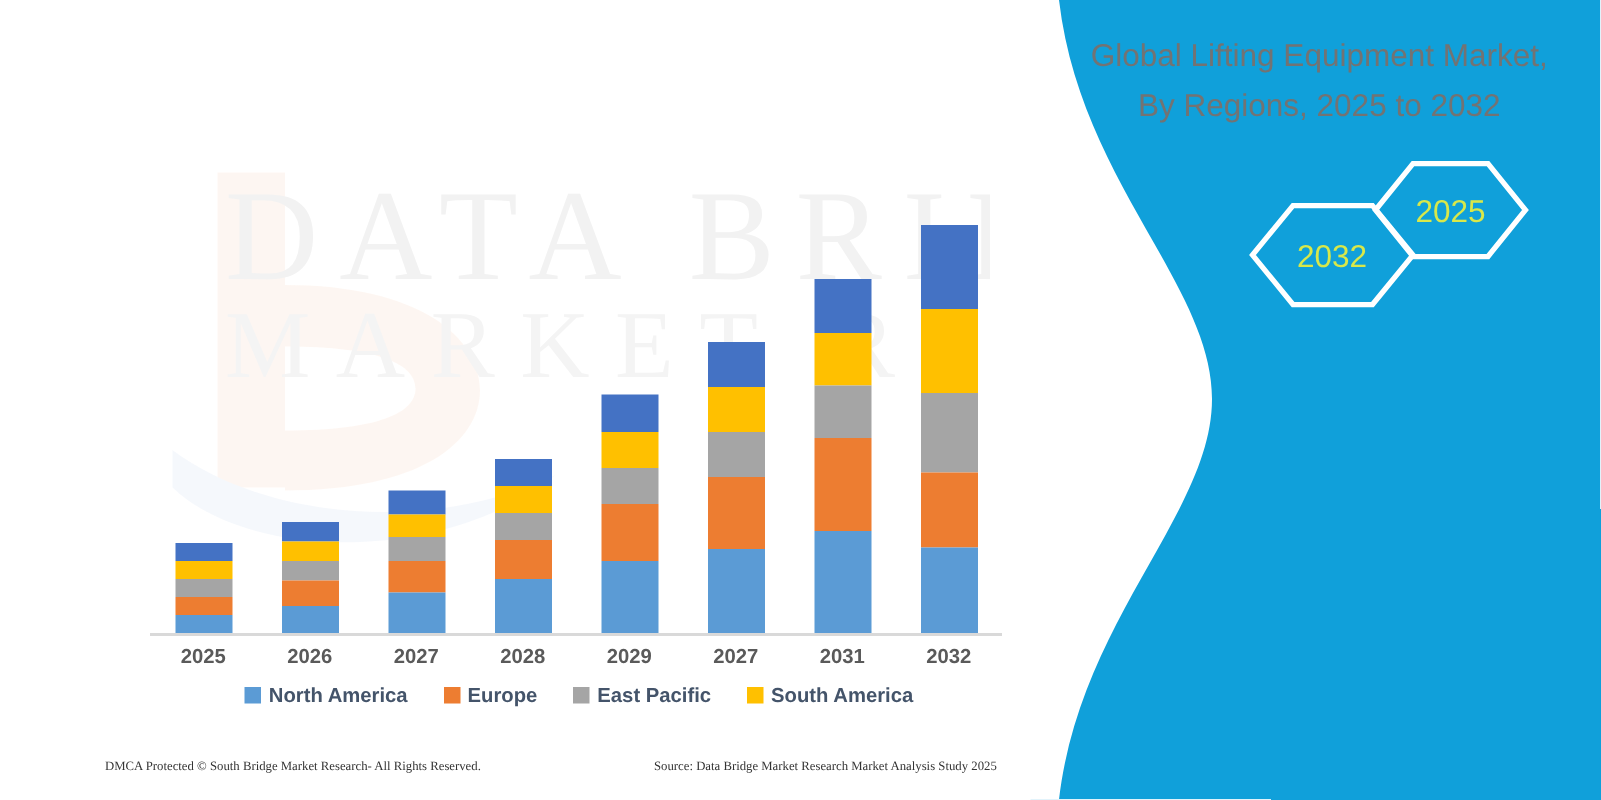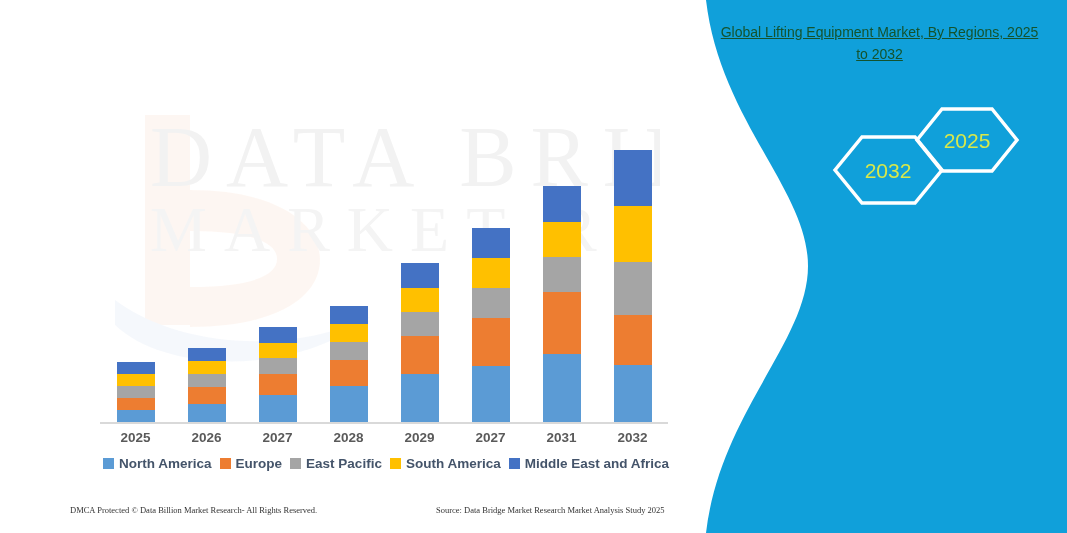--- a/index.html
+++ b/index.html
@@ -49,37 +49,37 @@
   .bars { position:absolute; left:100px; top:115px; width:568px; height:307px;
           display:flex; align-items:flex-end; justify-content:space-around; z-index:4; }
   .bar-col { width:66px; display:flex; flex-direction:column; justify-content:flex-end; height:100%; }
   .seg { width:38px; margin:0 auto; }
 
   .x-labels { position:absolute; left:100px; top:430px; width:568px;
               display:flex; justify-content:space-around; z-index:4; }
   .x-label { width:66px; text-align:center; font-size:13.5px; font-weight:bold; color:#5a5a5a; }
 
   .legend { position:absolute; left:100px; top:456px; width:572px;
-            display:flex; justify-content:center; align-items:flex-end; gap:8px; z-index:4; }
+            display:flex; justify-content:center; align-items:flex-end; gap:24px; z-index:4; }
   .legend-item { display:flex; align-items:center; gap:5px; }
   .swatch { width:11px; height:11px; display:inline-block; }
   .legend-label { font-size:13.5px; font-weight:bold; color:#44546a; white-space:nowrap; }
 
   .footer { position:absolute; left:0; top:505px; width:700px; z-index:4;
             display:flex; }
   .footer-left { position:absolute; left:70px; font-size:8.5px; color:#333;
                  font-family:"Liberation Serif", serif; white-space:nowrap; }
   .footer-right { position:absolute; left:400px; font-size:8.5px; color:#333;
                   font-family:"Liberation Serif", serif; white-space:nowrap;margin-left:36px; }
 
   
   .panel-content { position:absolute; right:0; top:0; width:380px; height:533px; z-index:5; }
   .panel-title {
     position:absolute; left:30px; top:22px; width:325px; text-align:center;
-    color:#14532d; font-size:14px; line-height:1.55; font-weight:400;text-decoration:underline;
+    color:#737373; font-size:21px; line-height:1.55; font-weight:400;
   }
   .hexes { position:absolute; left:0; top:95px; width:380px; height:120px; }
   .brand {
     position:absolute; left:30px; top:240px; width:325px; text-align:center;
     color:#d8e84a; font-size:19px; line-height:1.6; letter-spacing:.5px;
   }
 </style>
 </head>
 <body>
 
@@ -188,28 +188,24 @@
           <span class="legend-label">Europe</span>
         </div>
         <div class="legend-item">
           <span class="swatch" style="background: rgb(165, 165, 165);"></span>
           <span class="legend-label">East Pacific</span>
         </div>
         <div class="legend-item">
           <span class="swatch" style="background: rgb(255, 192, 0);"></span>
           <span class="legend-label">South America</span>
         </div>
-        <div class="legend-item">
-          <span class="swatch" style="background: rgb(68, 114, 196);"></span>
-          <span class="legend-label">Middle East and Africa</span>
-        </div>
       </div>
 
     <div class="footer">
-      <div class="footer-left">DMCA Protected © Data Billion Market Research-  All Rights Reserved.</div>
+      <div class="footer-left">DMCA Protected © South Bridge Market Research-  All Rights Reserved.</div>
       <div class="footer-right">Source: Data Bridge Market Research  Market Analysis Study 2025</div>
     </div>
   </div>
 
   <div class="panel-content">
 
     <div class="panel-title">Global Lifting Equipment Market, By Regions, 2025 to 2032</div>
 
     <div class="hexes">
       <svg width="380" height="120" viewBox="0 0 380 120">

